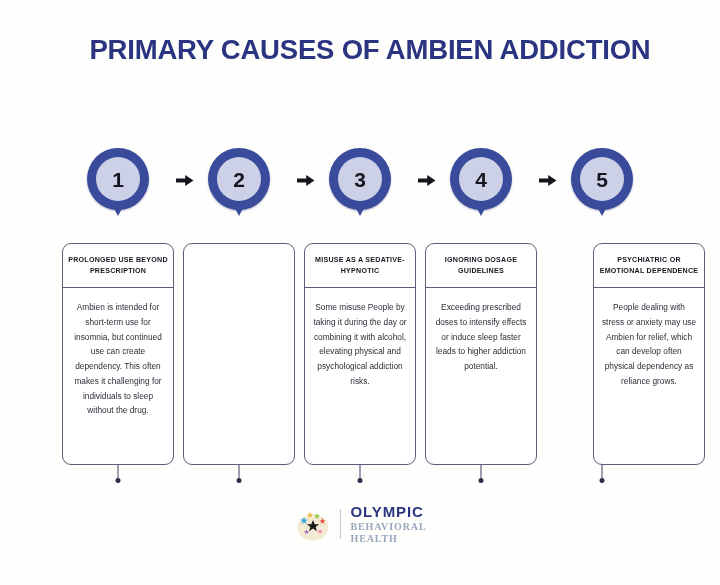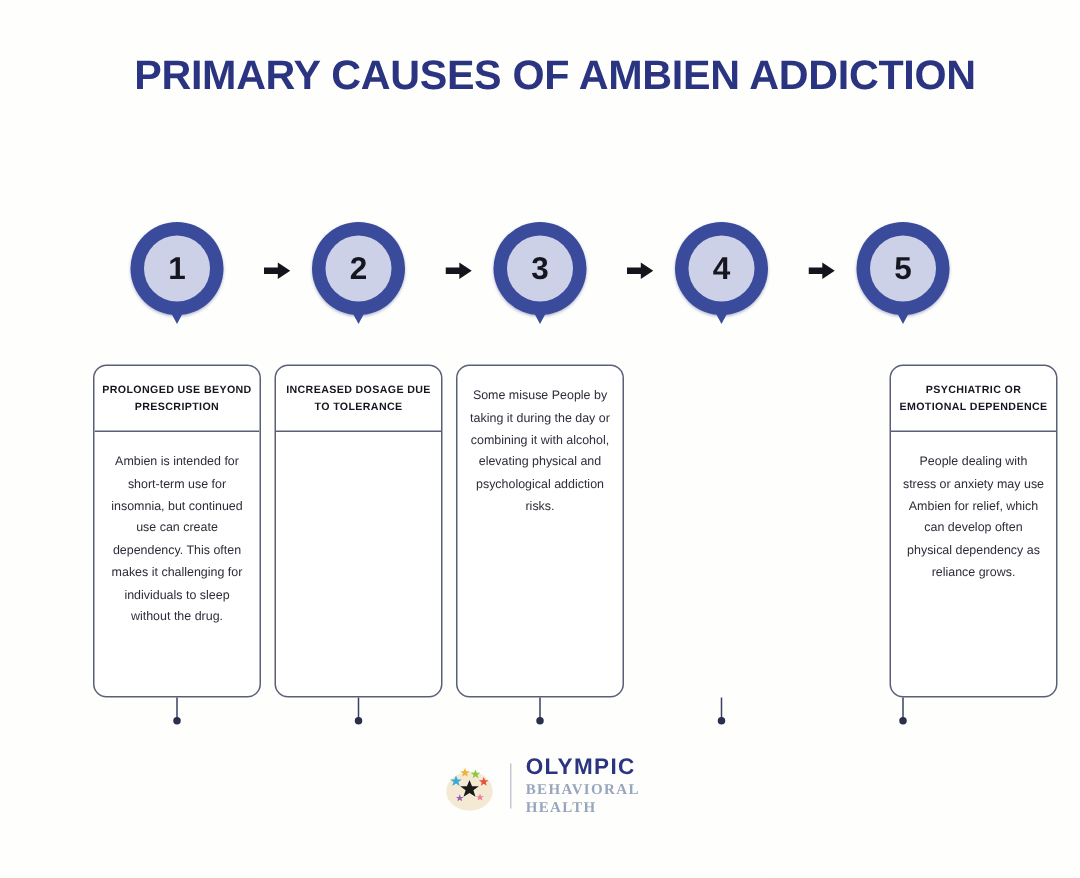--- a/index.html
+++ b/index.html
@@ -314,31 +314,39 @@
     <div class="card" style="left:0px;">
       <div class="card-head">
         <div class="card-head-text">PROLONGED USE BEYOND PRESCRIPTION</div>
       </div>
       <div class="card-body">
         <div class="card-body-text">Ambien is intended for short-term use for insomnia, but continued use can create dependency. This often makes it challenging for individuals to sleep without the drug.</div>
       </div>
     </div>
 
     <div class="card" style="left:121px;">
+    </div>
+
+    <div class="card" style="left:242px;">
       <div class="card-head">
-        <div class="card-head-text">INCREASED DOSAGE DUE TO TOLERANCE</div>
-      </div>
-    </div>
-
-    <div class="card" style="left:242px;">
+        <div class="card-head-text">MISUSE AS A SEDATIVE-HYPNOTIC</div>
+      </div>
       <div class="card-body">
         <div class="card-body-text">Some misuse People by taking it during the day or combining it with alcohol, elevating physical and psychological addiction risks.</div>
       </div>
     </div>
 
+    <div class="card" style="left:363px;">
+      <div class="card-head">
+        <div class="card-head-text">IGNORING DOSAGE GUIDELINES</div>
+      </div>
+      <div class="card-body">
+        <div class="card-body-text">Exceeding prescribed doses to intensify effects or induce sleep faster leads to higher addiction potential.</div>
+      </div>
+    </div>
 
     <div class="card" style="left:484px;margin-left:47px;">
       <div class="card-head">
         <div class="card-head-text">PSYCHIATRIC OR EMOTIONAL DEPENDENCE</div>
       </div>
       <div class="card-body">
         <div class="card-body-text">People dealing with stress or anxiety may use Ambien for relief, which can develop often physical dependency as reliance grows.</div>
       </div>
     </div>
 

